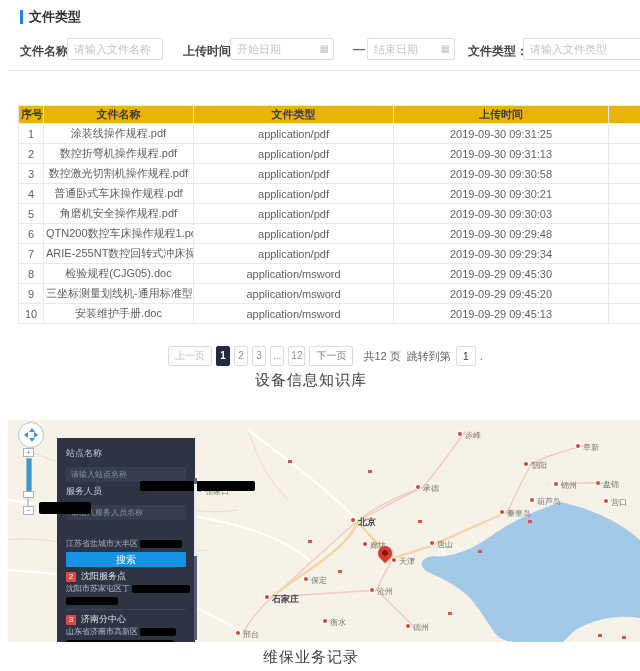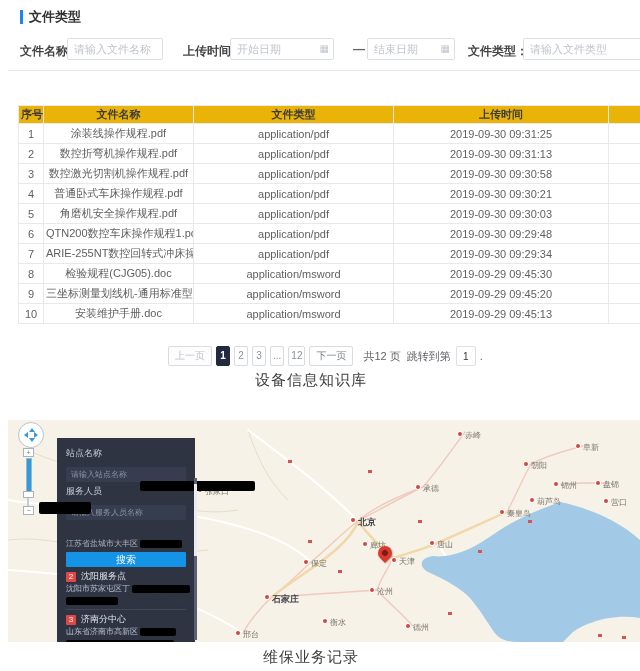--- a/index.html
+++ b/index.html
@@ -273,21 +273,21 @@
         <rect x="590" y="214" width="4" height="3"></rect>
           <rect x="614" y="216" width="4" height="3"></rect>
       </g>
     </svg>
 
     <div>
         <span class="map-label major" style="left: 350px; top: 96px;">北京</span>
         <span class="map-label" style="left: 391px; top: 136px;">天津</span>
         <span class="map-label" style="left: 362px; top: 120px;">廊坊</span>
         <span class="map-label" style="left: 429px; top: 119px;">唐山</span>
-        <span class="map-label" style="left: 303px; top: 138px;">保定</span>
+        <span class="map-label" style="left: 303px; top: 155px;">保定</span>
         <span class="map-label" style="left: 369px; top: 166px;">沧州</span>
         <span class="map-label major" style="left: 264px; top: 173px;">石家庄</span>
         <span class="map-label" style="left: 415px; top: 63px;">承德</span>
         <span class="map-label" style="left: 197px; top: 66px;">张家口</span>
         <span class="map-label" style="left: 499px; top: 88px;">秦皇岛</span>
         <span class="map-label" style="left: 457px; top: 10px;">赤峰</span>
         <span class="map-label" style="left: 523px; top: 40px;">朝阳</span>
         <span class="map-label" style="left: 575px; top: 22px;">阜新</span>
         <span class="map-label" style="left: 553px; top: 60px;">锦州</span>
         <span class="map-label" style="left: 595px; top: 59px;">盘锦</span>

